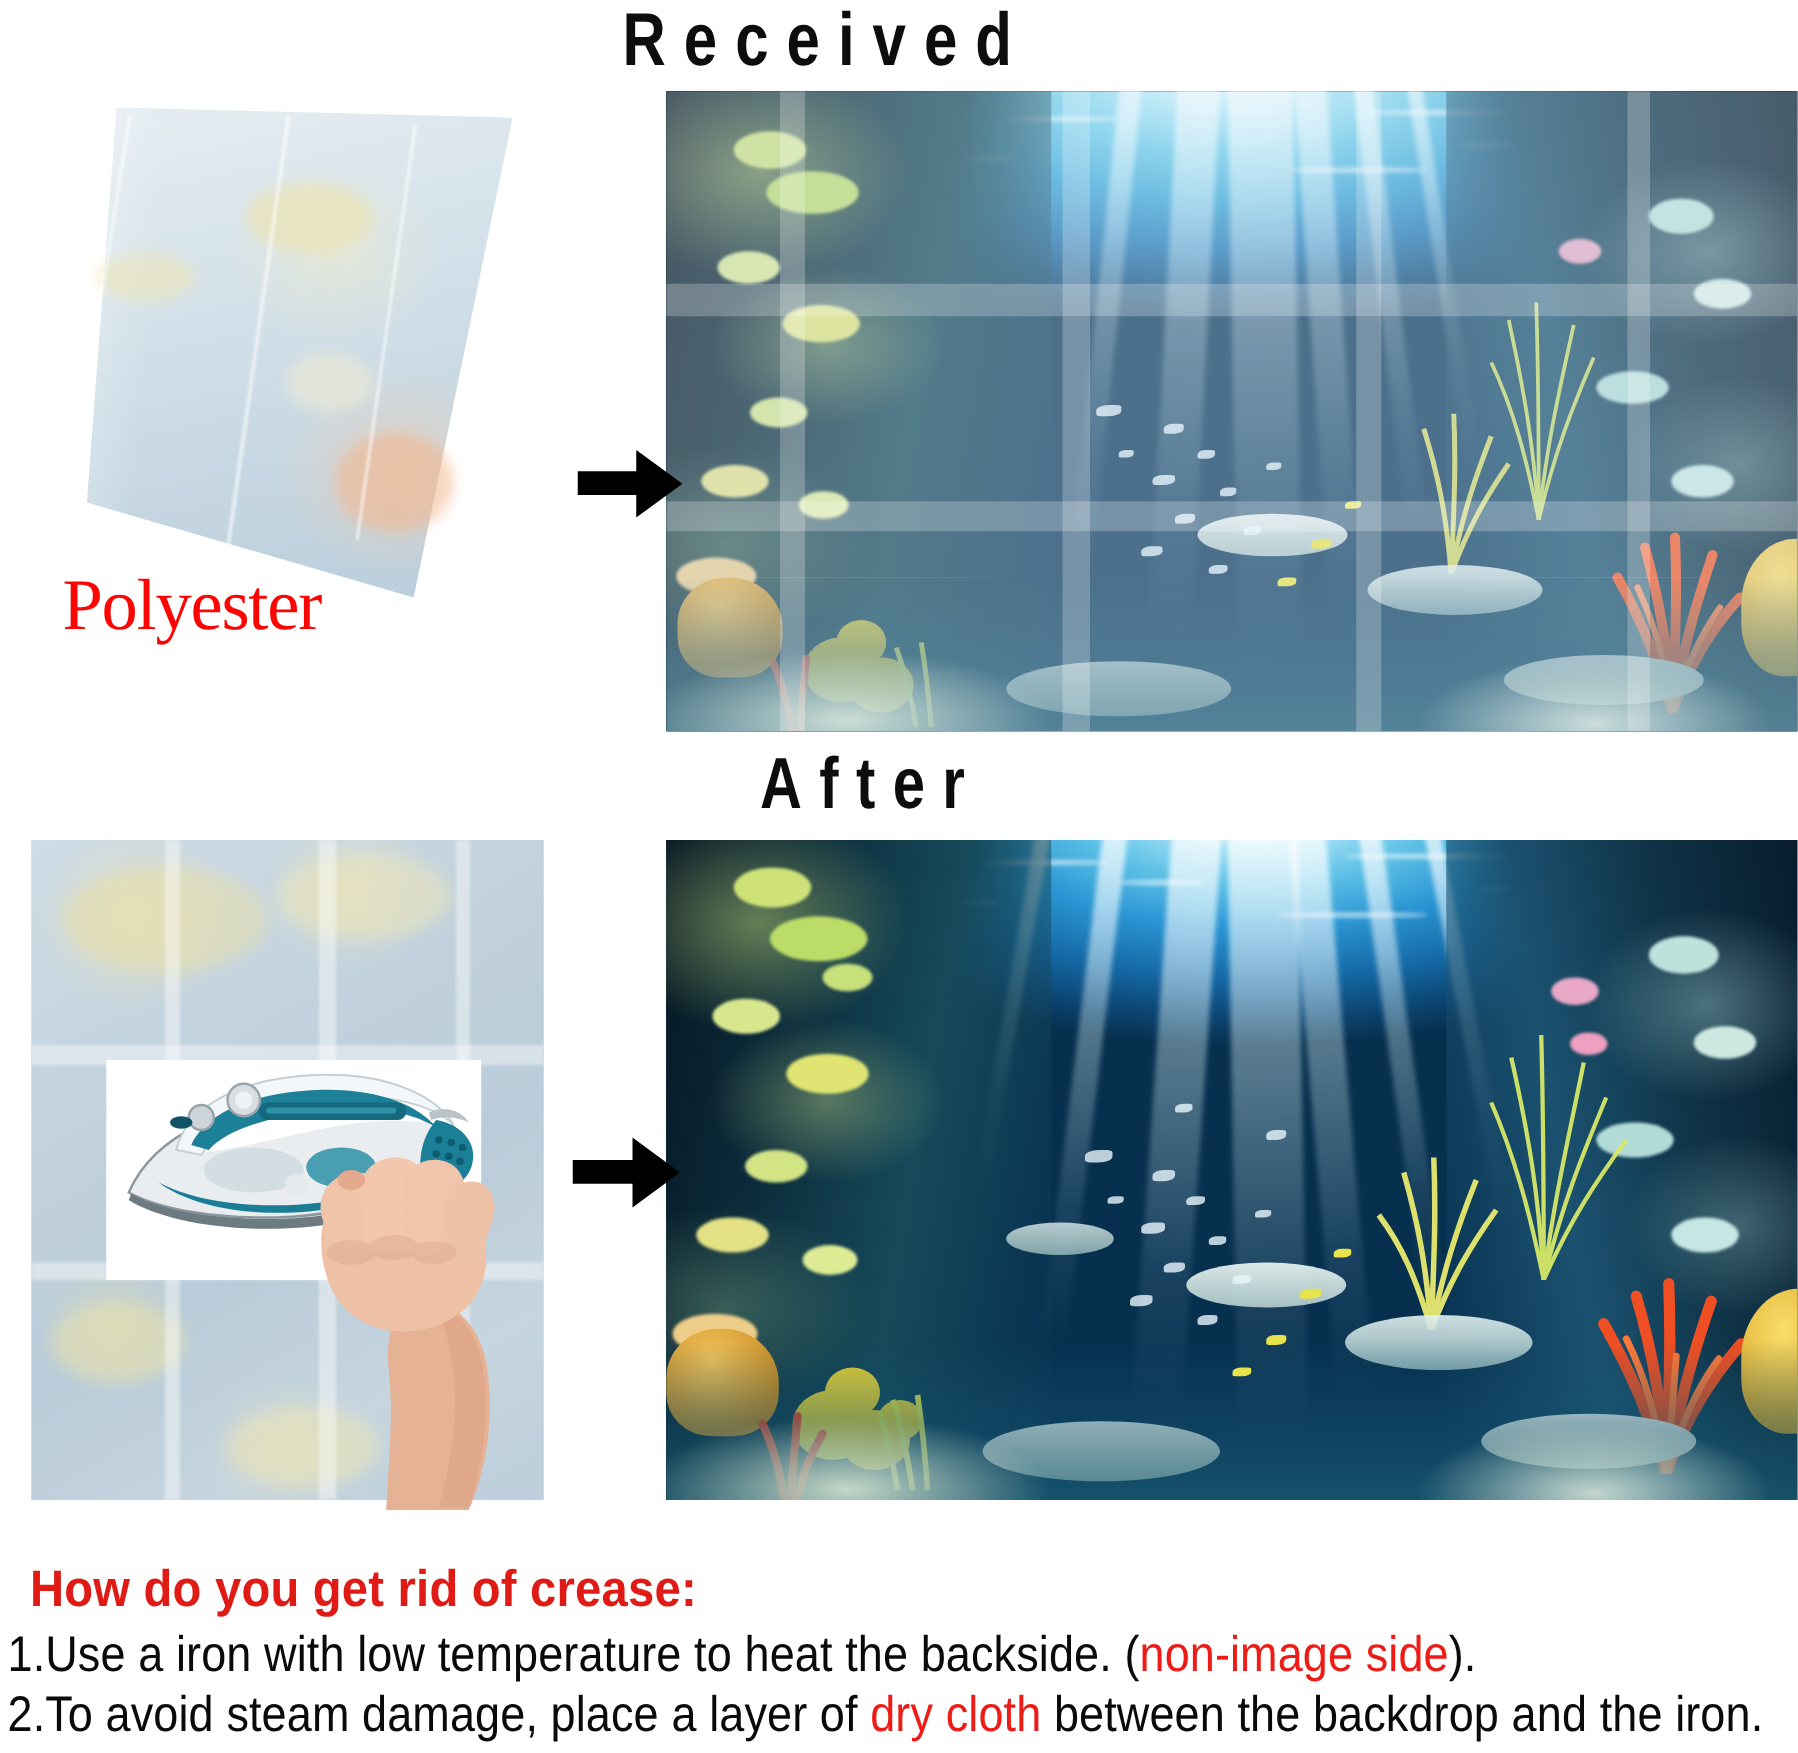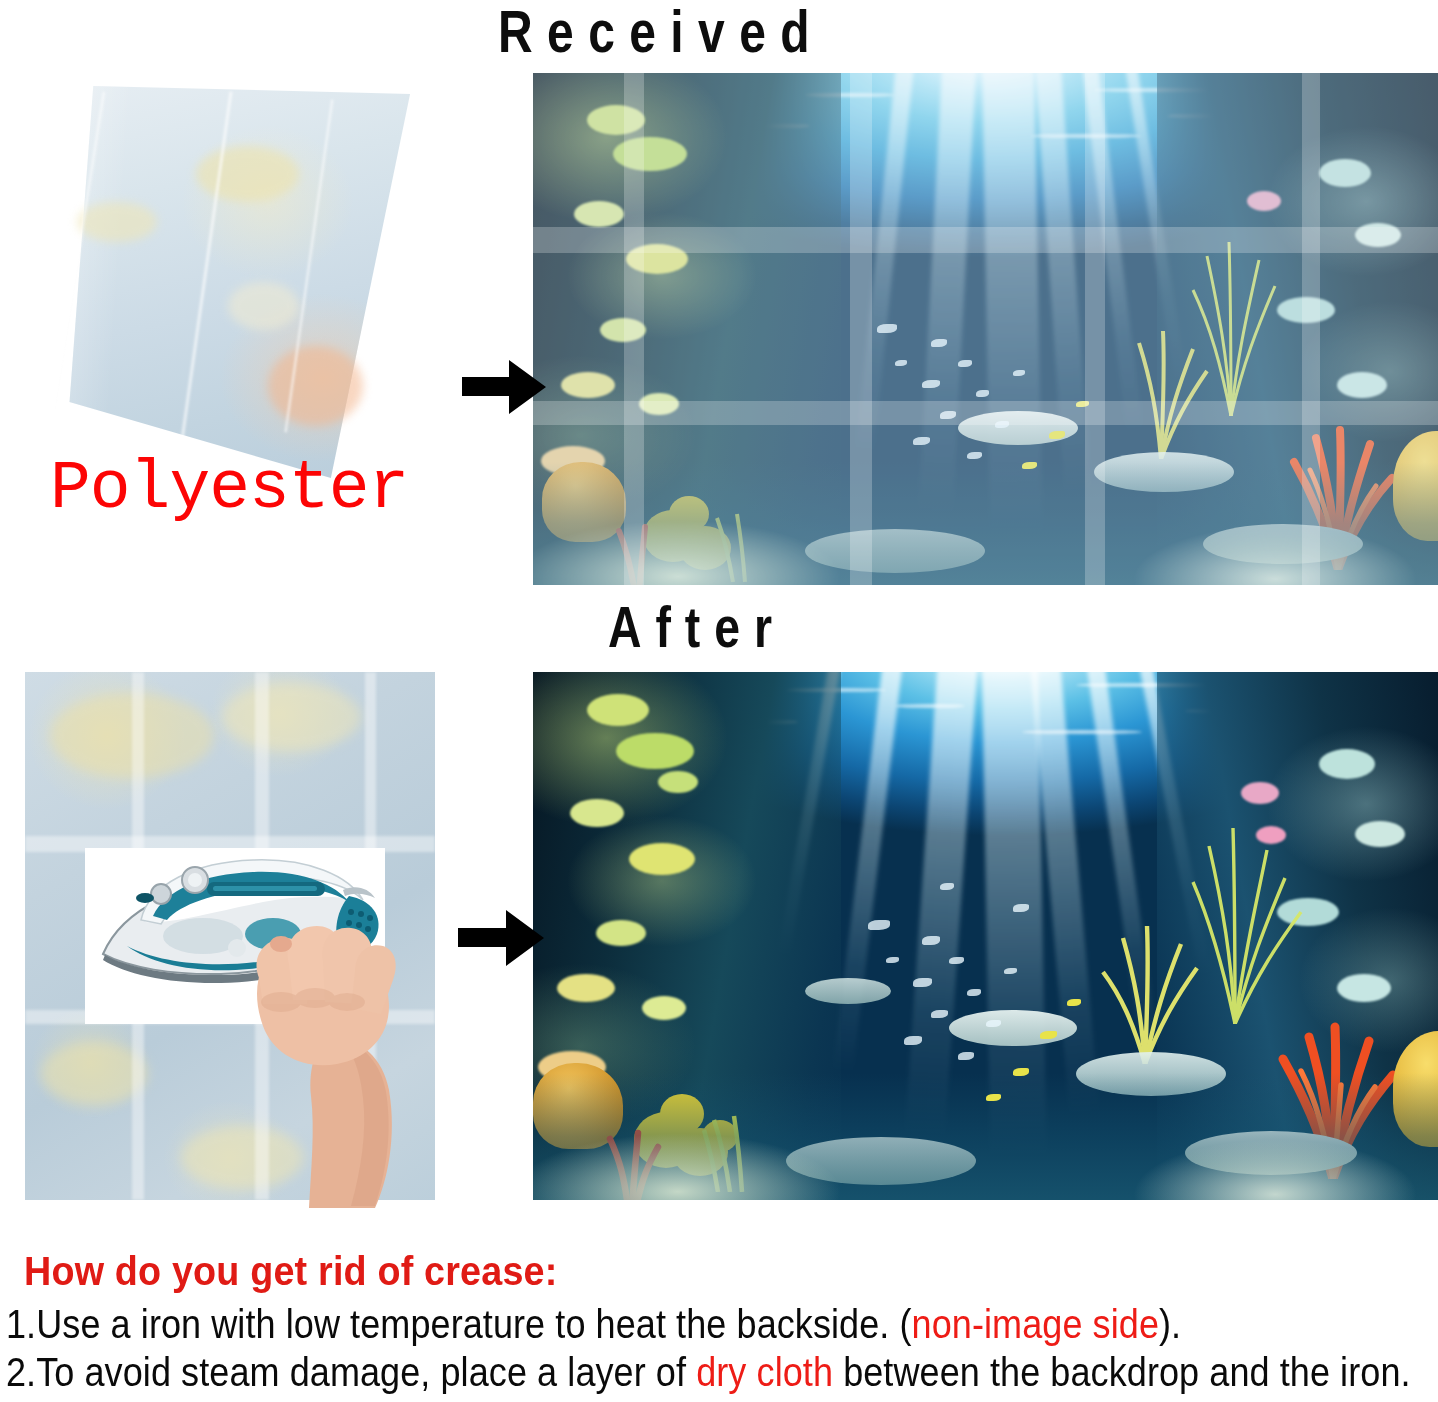--- a/index.html
+++ b/index.html
@@ -38,23 +38,23 @@
     top: 598px;
     font-size: 58px;
     transform-origin: left top;
   }
 
   
   #polyester-label {
     position: absolute;
     left: 50px;
     top: 455px;
-    font-size: 68px;
+    font-size: 58px;
     color: #fc0505;
-    font-family: Liberation Mono, monospace;
+    font-family: Liberation Serif, serif;
     letter-spacing: -1px;
     line-height: 1;
     z-index: 6;
   }
 
   
   .arrow {
     position: absolute;
     z-index: 5;
   }

